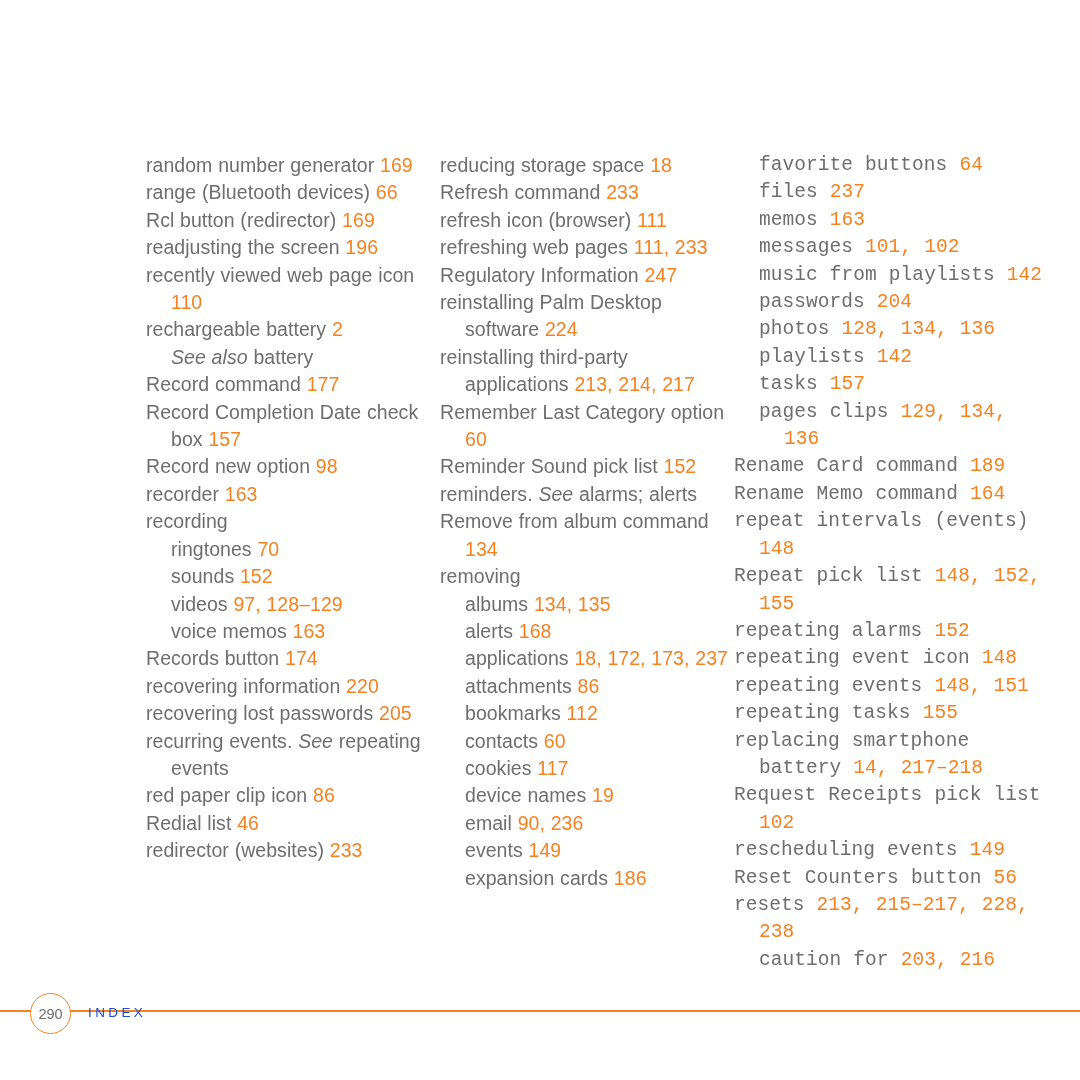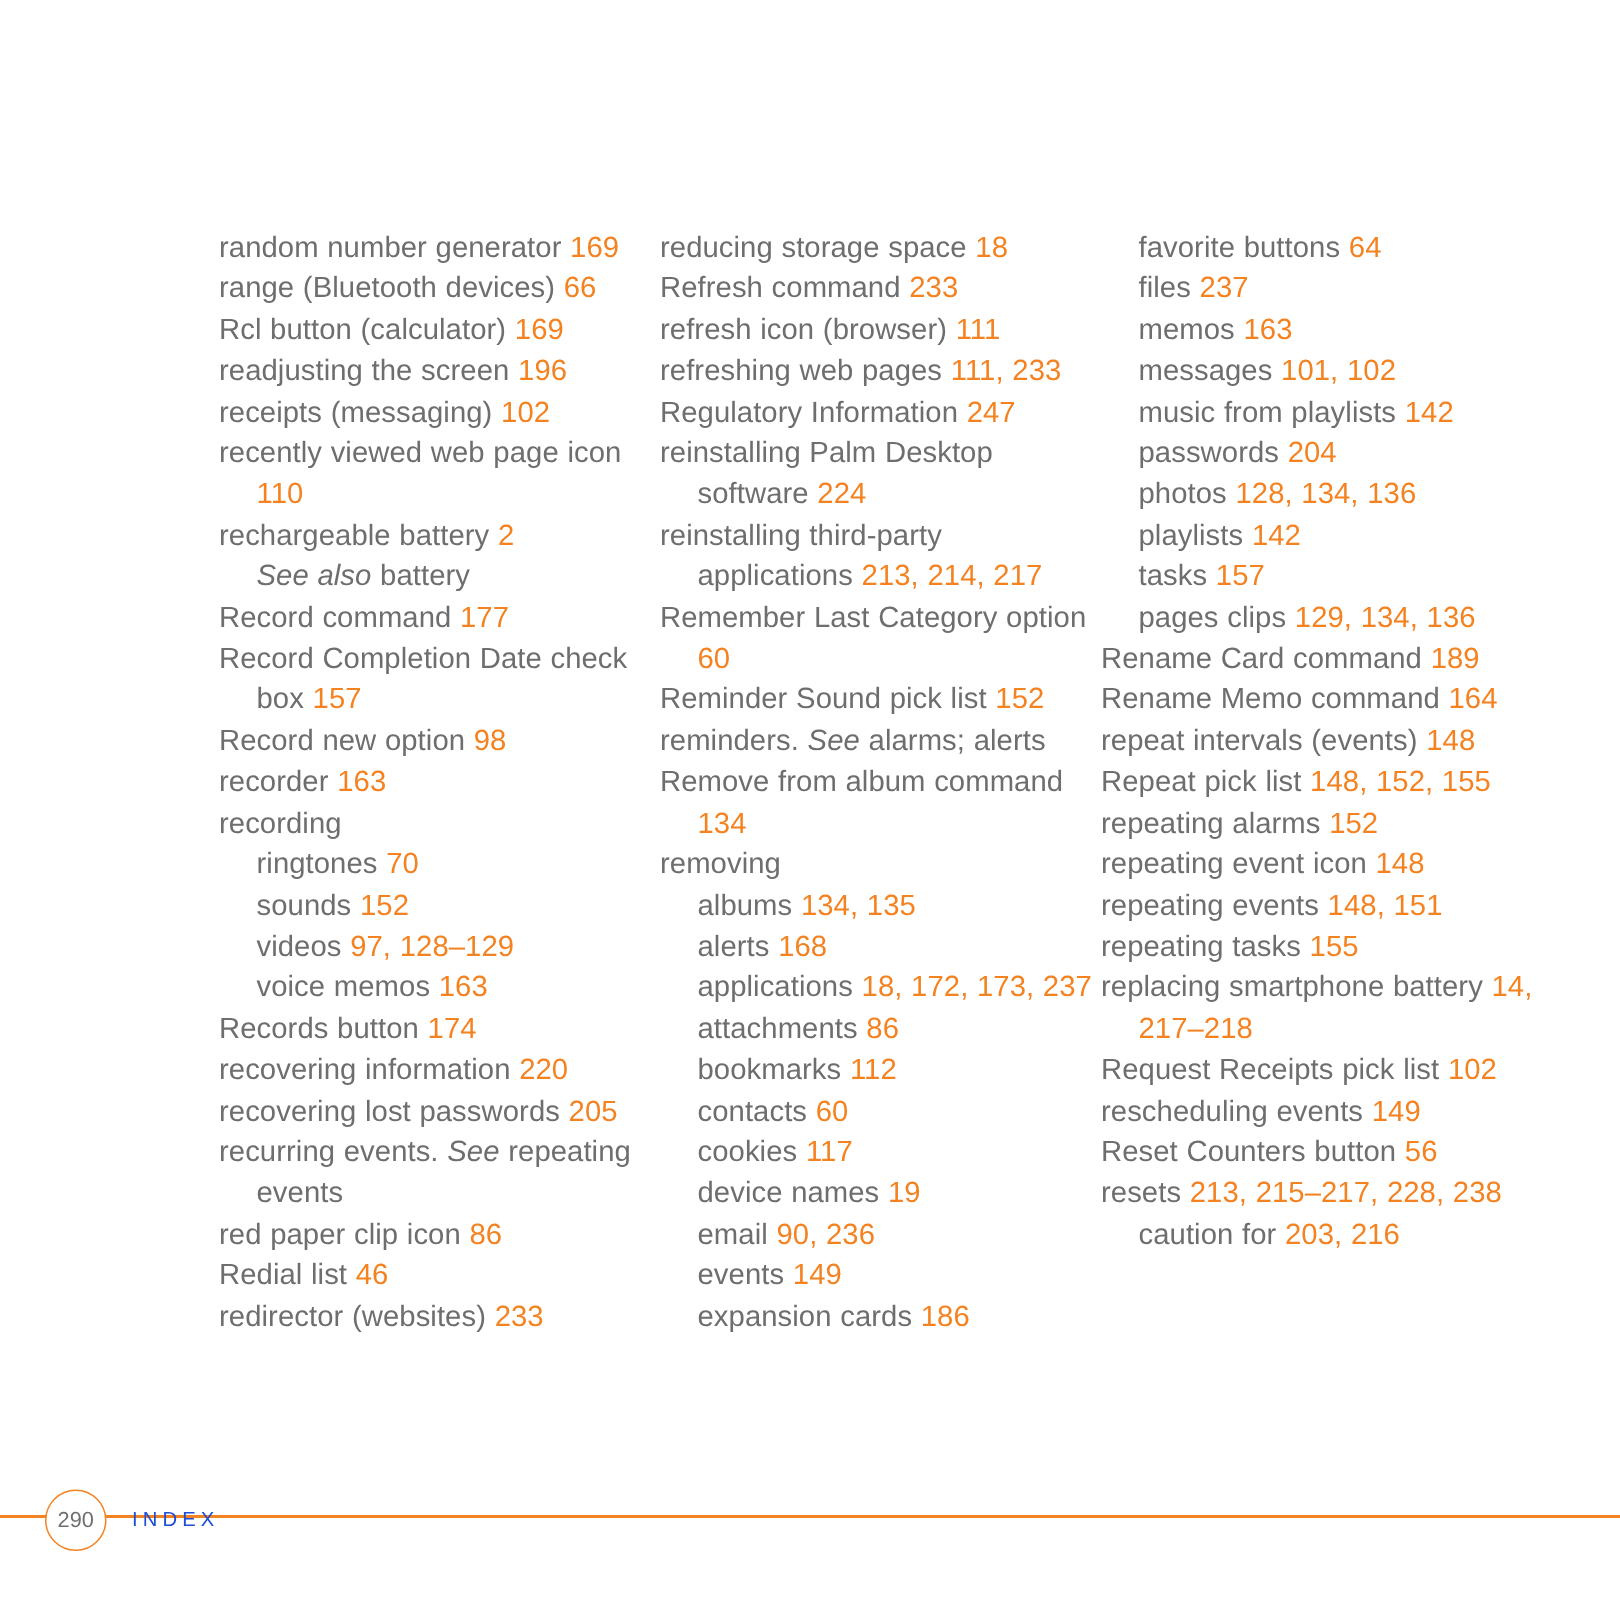--- a/index.html
+++ b/index.html
@@ -25,20 +25,21 @@
     display: flex;
     align-items: flex-start;
   }
   .index-column {
     width: 294px;
     flex: 0 0 294px;
   }
   .index-column.col-3 {
     width: 312px;
     flex: 0 0 312px;
+    font-family: Liberation Mono, monospace;
   }
 
   .index-entry {
     font-size: 19.5px;
     line-height: 27.4px;
     color: #6e6e6e;
     letter-spacing: 0.05px;
     text-indent: -25px;
     padding-left: 25px;
     word-spacing: 0.3px;
@@ -95,23 +96,22 @@
     letter-spacing: 3.4px;
   }
 </style>
 </head>
 <body>
 
 <div id="index-body">
     <div class="index-column">
       <div class="index-entry"><span>random number generator</span> <span class="pages">169</span></div>
       <div class="index-entry"><span>range (Bluetooth devices)</span> <span class="pages">66</span></div>
-      <div class="index-entry"><span>Rcl button (calculator)</span> <span class="pages">169</span></div>
+      <div class="index-entry"><span>Rcl button (redirector)</span> <span class="pages">169</span></div>
       <div class="index-entry"><span>readjusting the screen</span> <span class="pages">196</span></div>
-      <div class="index-entry"><span>receipts (messaging)</span> <span class="pages">102</span></div>
       <div class="index-entry"><span>recently viewed web page icon</span> <span class="pages">110</span></div>
       <div class="index-entry"><span>rechargeable battery</span> <span class="pages">2</span></div>
       <div class="index-entry sub"><span class="see">See also</span> <span>battery</span></div>
       <div class="index-entry"><span>Record command</span> <span class="pages">177</span></div>
       <div class="index-entry"><span>Record Completion Date check box</span> <span class="pages">157</span></div>
       <div class="index-entry"><span>Record new option</span> <span class="pages">98</span></div>
       <div class="index-entry"><span>recorder</span> <span class="pages">163</span></div>
       <div class="index-entry"><span>recording</span></div>
       <div class="index-entry sub"><span>ringtones</span> <span class="pages">70</span></div>
       <div class="index-entry sub"><span>sounds</span> <span class="pages">152</span></div>

